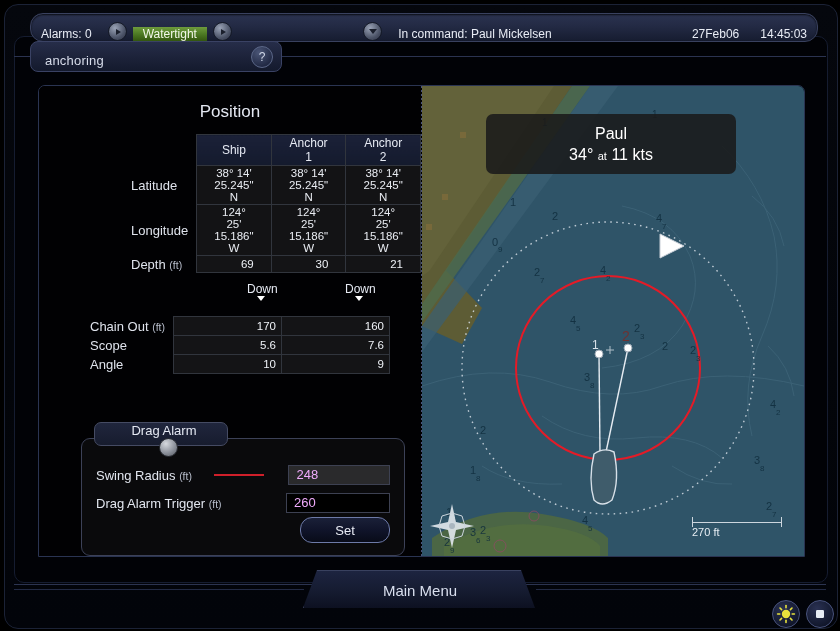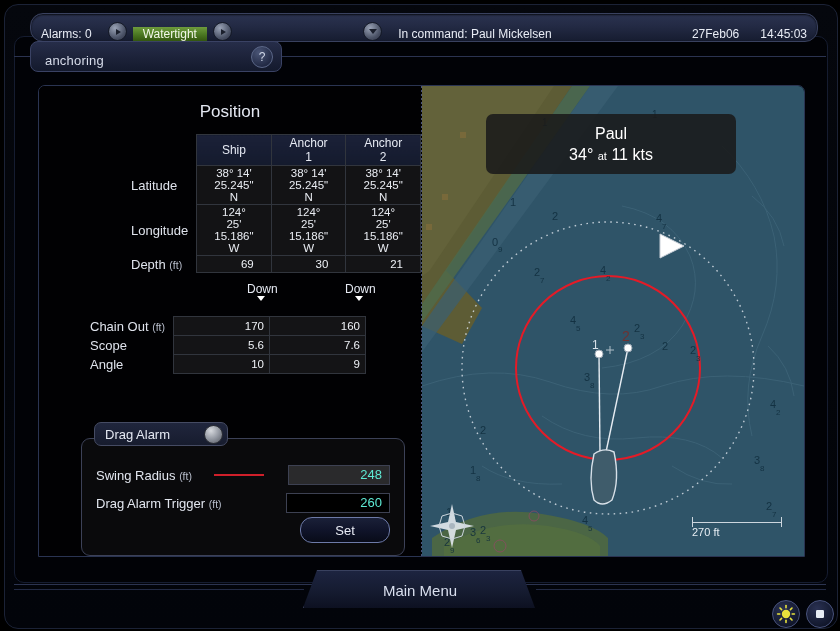--- a/index.html
+++ b/index.html
@@ -79,43 +79,43 @@
   .tbl td.blank{border:none;background:transparent;}
 
   
   .downrow{position:absolute;left:208px;top:196px;width:200px;height:22px;}
   .down-lbl{position:absolute;color:#e6eaf3;font-size:12px;top:0;}
   .down-lbl .tri{position:absolute;left:10px;top:14px;width:0;height:0;
     border-left:4px solid transparent;border-right:4px solid transparent;border-top:5px solid #fff;}
 
   .tbl2{position:absolute;left:46px;top:230px;border-collapse:collapse;font-size:11.5px;}
   .tbl2 td{border:1px solid #31353d;padding:1px 5px;height:19px;box-sizing:border-box;
-    background:#141416;color:#eef1f6;text-align:right;width:96px;}
+    background:#141416;color:#eef1f6;text-align:right;width:108px;}
   .tbl2 td.rowlab{border:none;background:transparent;color:#dfe3ec;text-align:left;
     font-size:13px;width:auto;white-space:nowrap;padding-right:8px;}
   .tbl2 td.rowlab .unit{font-size:10.5px;color:#b9bfcd;}
 
   
   .group{position:absolute;left:42px;top:352px;width:322px;height:116px;
     border:1px solid #3c4157;border-radius:9px;background:#0a0a0c;}
   .group-tab{position:absolute;left:12px;top:-17px;height:24px;min-width:134px;
     background:linear-gradient(180deg,#20263d 0%,#171c2e 100%);
     border:1px solid #454b63;border-radius:7px;display:flex;align-items:center;
-    padding:0 4px 0 10px;box-sizing:border-box;}
+    padding:0 4px 0 10px;box-sizing:border-box;flex-direction:column;}
   .group-tab-label{color:#e4e8f2;font-size:13px;flex:1 1 auto;}
   .knob{width:17px;height:17px;border-radius:50%;margin-left:8px;flex:0 0 auto;
     background:radial-gradient(circle at 35% 28%,#d6d9de,#8d929c 55%,#53575f);
     border:1px solid #2c2f36;}
   .frow{position:absolute;left:14px;right:14px;display:flex;align-items:center;gap:12px;}
   .frow .lab{color:#e2e6ef;font-size:13px;white-space:nowrap;}
   .frow .lab .unit{font-size:10.5px;color:#b9bfcd;}
   .redline{height:2px;width:52px;background:#cf1f2a;margin-left:10px;}
   .fspacer{flex:1 1 auto;}
   .field{width:104px;height:20px;border:1px solid #3d4152;box-sizing:border-box;
-    color:#5eead4;font-size:13px;text-align:right;padding:0 7px;line-height:18px;}
+    color:#f0abfc;font-size:13px;text-align:left;padding:0 7px;line-height:18px;}
   .field.grey{background:#2a2a2c;}
   .field.black{background:#000;}
   .setbtn{position:absolute;right:14px;bottom:12px;width:88px;height:24px;
     background:linear-gradient(180deg,#1a2038 0%,#10142a 50%,#080b18 100%);
     border:1px solid #6d7aa8;border-radius:12px;color:#e9ecf5;font-size:13px;
     display:flex;align-items:center;justify-content:center;}
 
   
   .chart{position:absolute;inset:0;}
   .wind-box{position:absolute;left:64px;top:28px;width:250px;height:60px;

